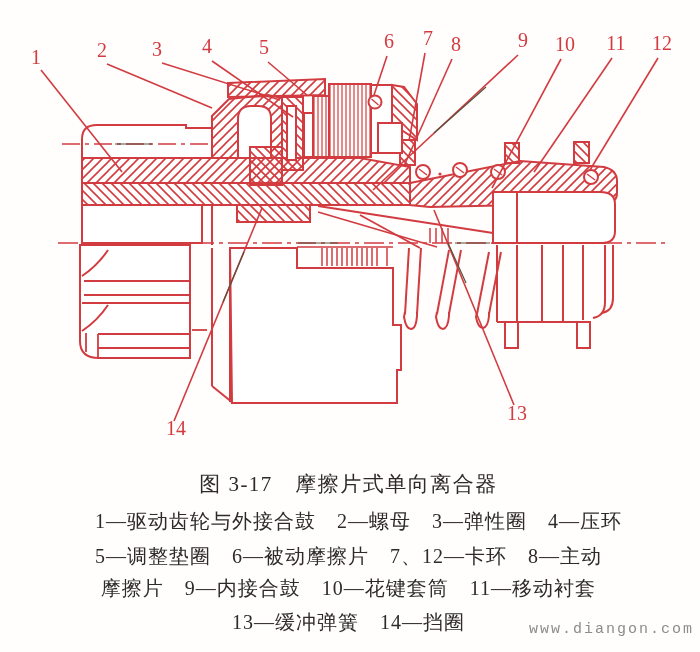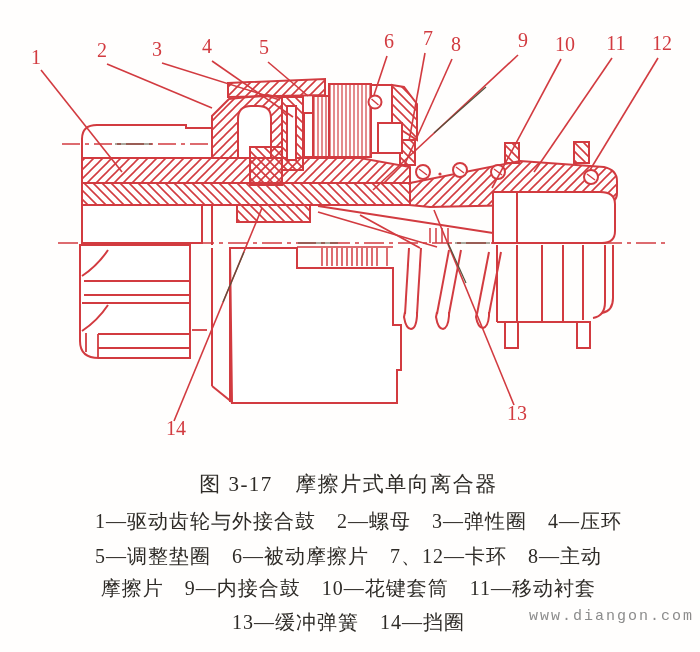--- a/index.html
+++ b/index.html
@@ -8,21 +8,21 @@
   .diagram{position:absolute;left:0;top:0;}
   svg text.callout{fill:#d23b40;font-family:"Liberation Serif","DejaVu Serif",serif;
         font-size:20px;text-anchor:middle;}
   .cap{position:absolute;left:1px;width:695px;text-align:center;color:#2e2b27;
        font-size:20px;letter-spacing:1px;white-space:nowrap;}
   .cap-title{top:470px;font-size:21px;letter-spacing:1.5px;}
   .cap-l1{top:508px;padding-left:10px;}
   .cap-l2{top:543px;}
   .cap-l3{top:575px;}
   .cap-l4{top:609px;text-align:center;}
-  .watermark{position:absolute;right:6px;top:608px;color:#8c8c8c;
+  .watermark{position:absolute;right:6px;top:621px;color:#8c8c8c;
        font-family:"Liberation Mono","DejaVu Sans Mono",monospace;
        font-size:15px;letter-spacing:2px;}
 </style>
 </head>
 <body>
 
 <div class="page">
 
 <svg class="diagram" width="700" height="460" viewBox="0 0 700 460">
   <defs>

